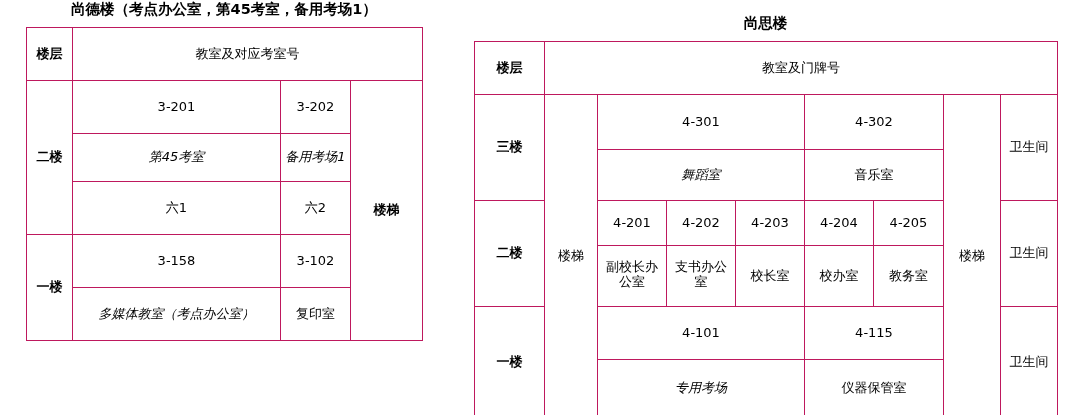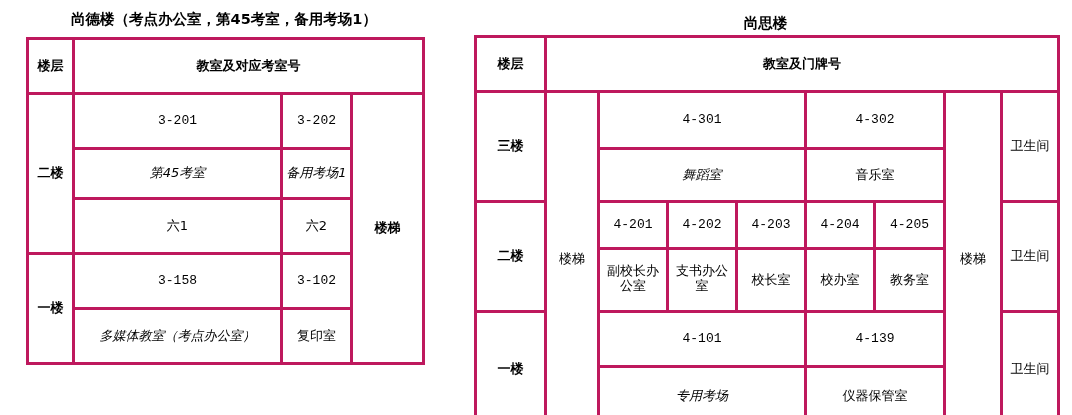--- a/index.html
+++ b/index.html
@@ -34,36 +34,36 @@
     color: #000;
   }
 
   table.floorplan {
     border-collapse: collapse;
     table-layout: fixed;
     border-spacing: 0;
   }
 
   table.floorplan td {
-    border: 3px solid #be185d;
+    border: 1px solid #be185d;
     text-align: center;
     vertical-align: middle;
     font-size: 13px;
     line-height: 1.15;
     padding: 1px 2px;
     color: #000;
     background: #ffffff;
   }
 
   td.hdr-floor, td.floor-label {
     font-weight: bold;
     font-size: 14px;
   }
   td.hdr-main {
-    font-weight: bold;
+    font-weight: normal;
     font-size: 14.5px;
   }
   td.stair {
     font-weight: bold;
     font-size: 14px;
   }
   td.stair-plain {
     font-weight: normal;
     font-size: 13px;
   }
@@ -74,31 +74,30 @@
   td.small {
     font-size: 12.5px;
   }
   td.tiny {
     font-size: 12px;
     line-height: 1.1;
     font-family: Liberation Mono, monospace;
   }
   td.num {
     font-size: 13px;
-    font-family: Liberation Mono, monospace;
   }
 
   
-  #left-panel { left: 14px; top: 10px; padding-left: 12px; }
+  #left-panel { left: 14px; top: 0; padding-left: 12px; }
   #left-panel .panel-title { width: 396px; margin-bottom: 9px; }
   #left-table { width: 396px; }
 
   
   #right-panel { left: 474px; top: 14px; }
-  #right-panel .panel-title { width: 583px; margin-bottom: 3px; }
+  #right-panel .panel-title { width: 583px; margin-bottom: 9px; }
   #right-table { width: 583px; }
 </style>
 </head>
 <body>
 
 <div class="page">
 
   <div class="panel" id="left-panel">
 
     <div class="panel-title">尚德楼（考点办公室，第45考室，备用考场1）</div>
@@ -200,21 +199,21 @@
           <td class="tiny" style="height:58px">副校长办公室</td>
           <td class="tiny">支书办公室</td>
           <td>校长室</td>
           <td>校办室</td>
           <td>教务室</td>
         </tr>
 
         <tr>
           <td class="floor-label" rowspan="2">一楼</td>
           <td class="num" colspan="3" style="height:50px">4-101</td>
-          <td class="num" colspan="2">4-139</td>
+          <td class="num" colspan="2">4-115</td>
           <td rowspan="2">卫生间</td>
         </tr>
 
         <tr>
           <td class="blue" colspan="3" style="height:55px">专用考场</td>
           <td colspan="2">仪器保管室</td>
         </tr>
       </tbody>
     </table>
   </div>

